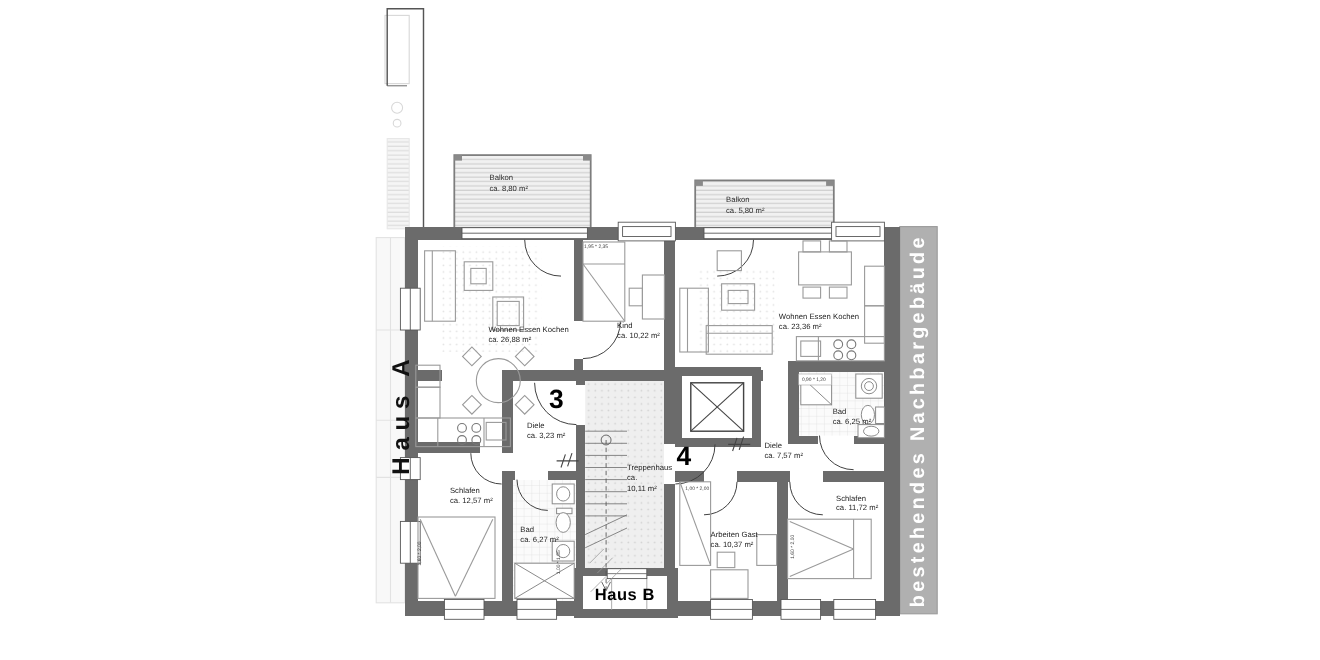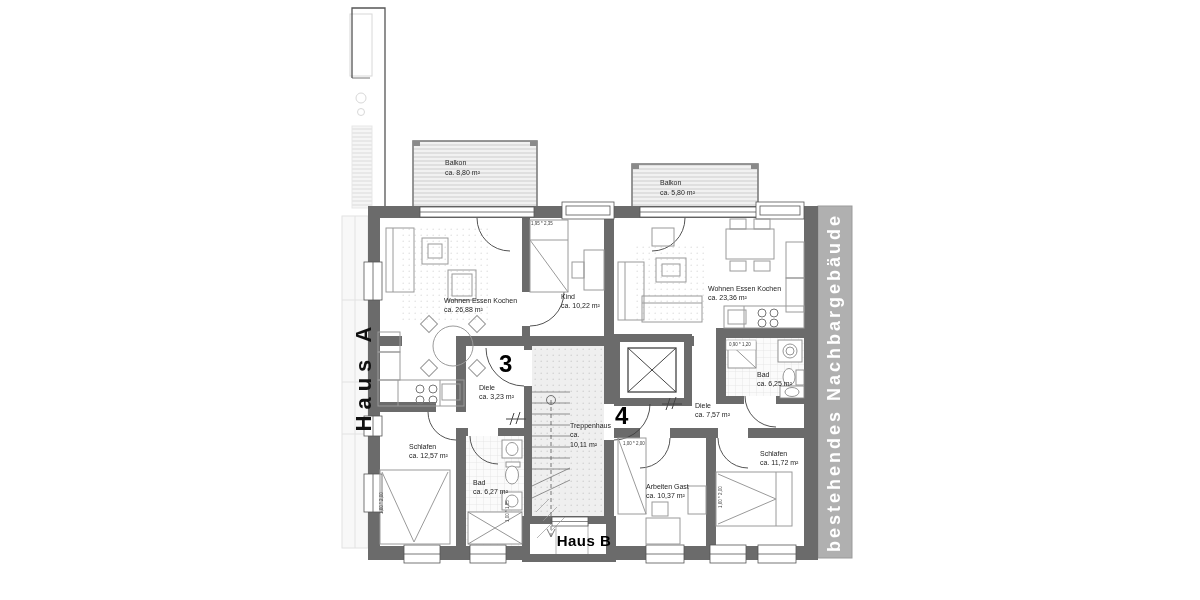--- a/index.html
+++ b/index.html
@@ -9,21 +9,21 @@
   .lbl{position:absolute;font-size:7px;line-height:1.35;color:#1c1c1c;white-space:nowrap;}
   .dim{position:absolute;font-size:4.5px;line-height:1;color:#3d3d3d;white-space:nowrap;}
   .dim-v{transform:rotate(-90deg);transform-origin:0 0;}
   .num{position:absolute;font-size:24px;font-weight:800;color:#000;line-height:1;}
   .haus-a{position:absolute;left:338px;top:298px;width:52px;height:156px;display:flex;
           align-items:center;justify-content:center;}
   .haus-a span{transform:rotate(-90deg);white-space:nowrap;font-size:22px;font-weight:bold;
           letter-spacing:6px;color:#111;}
   .haus-b{position:absolute;left:530px;top:528px;width:76px;height:24px;display:flex;
           align-items:center;justify-content:center;font-size:15px;font-weight:bold;
-          letter-spacing:.5px;color:#000;padding-left:16px;}
+          letter-spacing:.5px;color:#000;}
   .neighbor{position:absolute;left:818px;top:206px;width:34px;height:352px;display:flex;
           align-items:center;justify-content:center;}
   .neighbor span{transform:rotate(-90deg);white-space:nowrap;font-size:18px;font-weight:bold;
           letter-spacing:3px;color:#fff;}
   .balk-lbl{position:absolute;font-size:7px;line-height:1.4;color:#2a2a2a;white-space:nowrap;}
 </style>
 </head>
 <body>
 
 <div class="stage">

